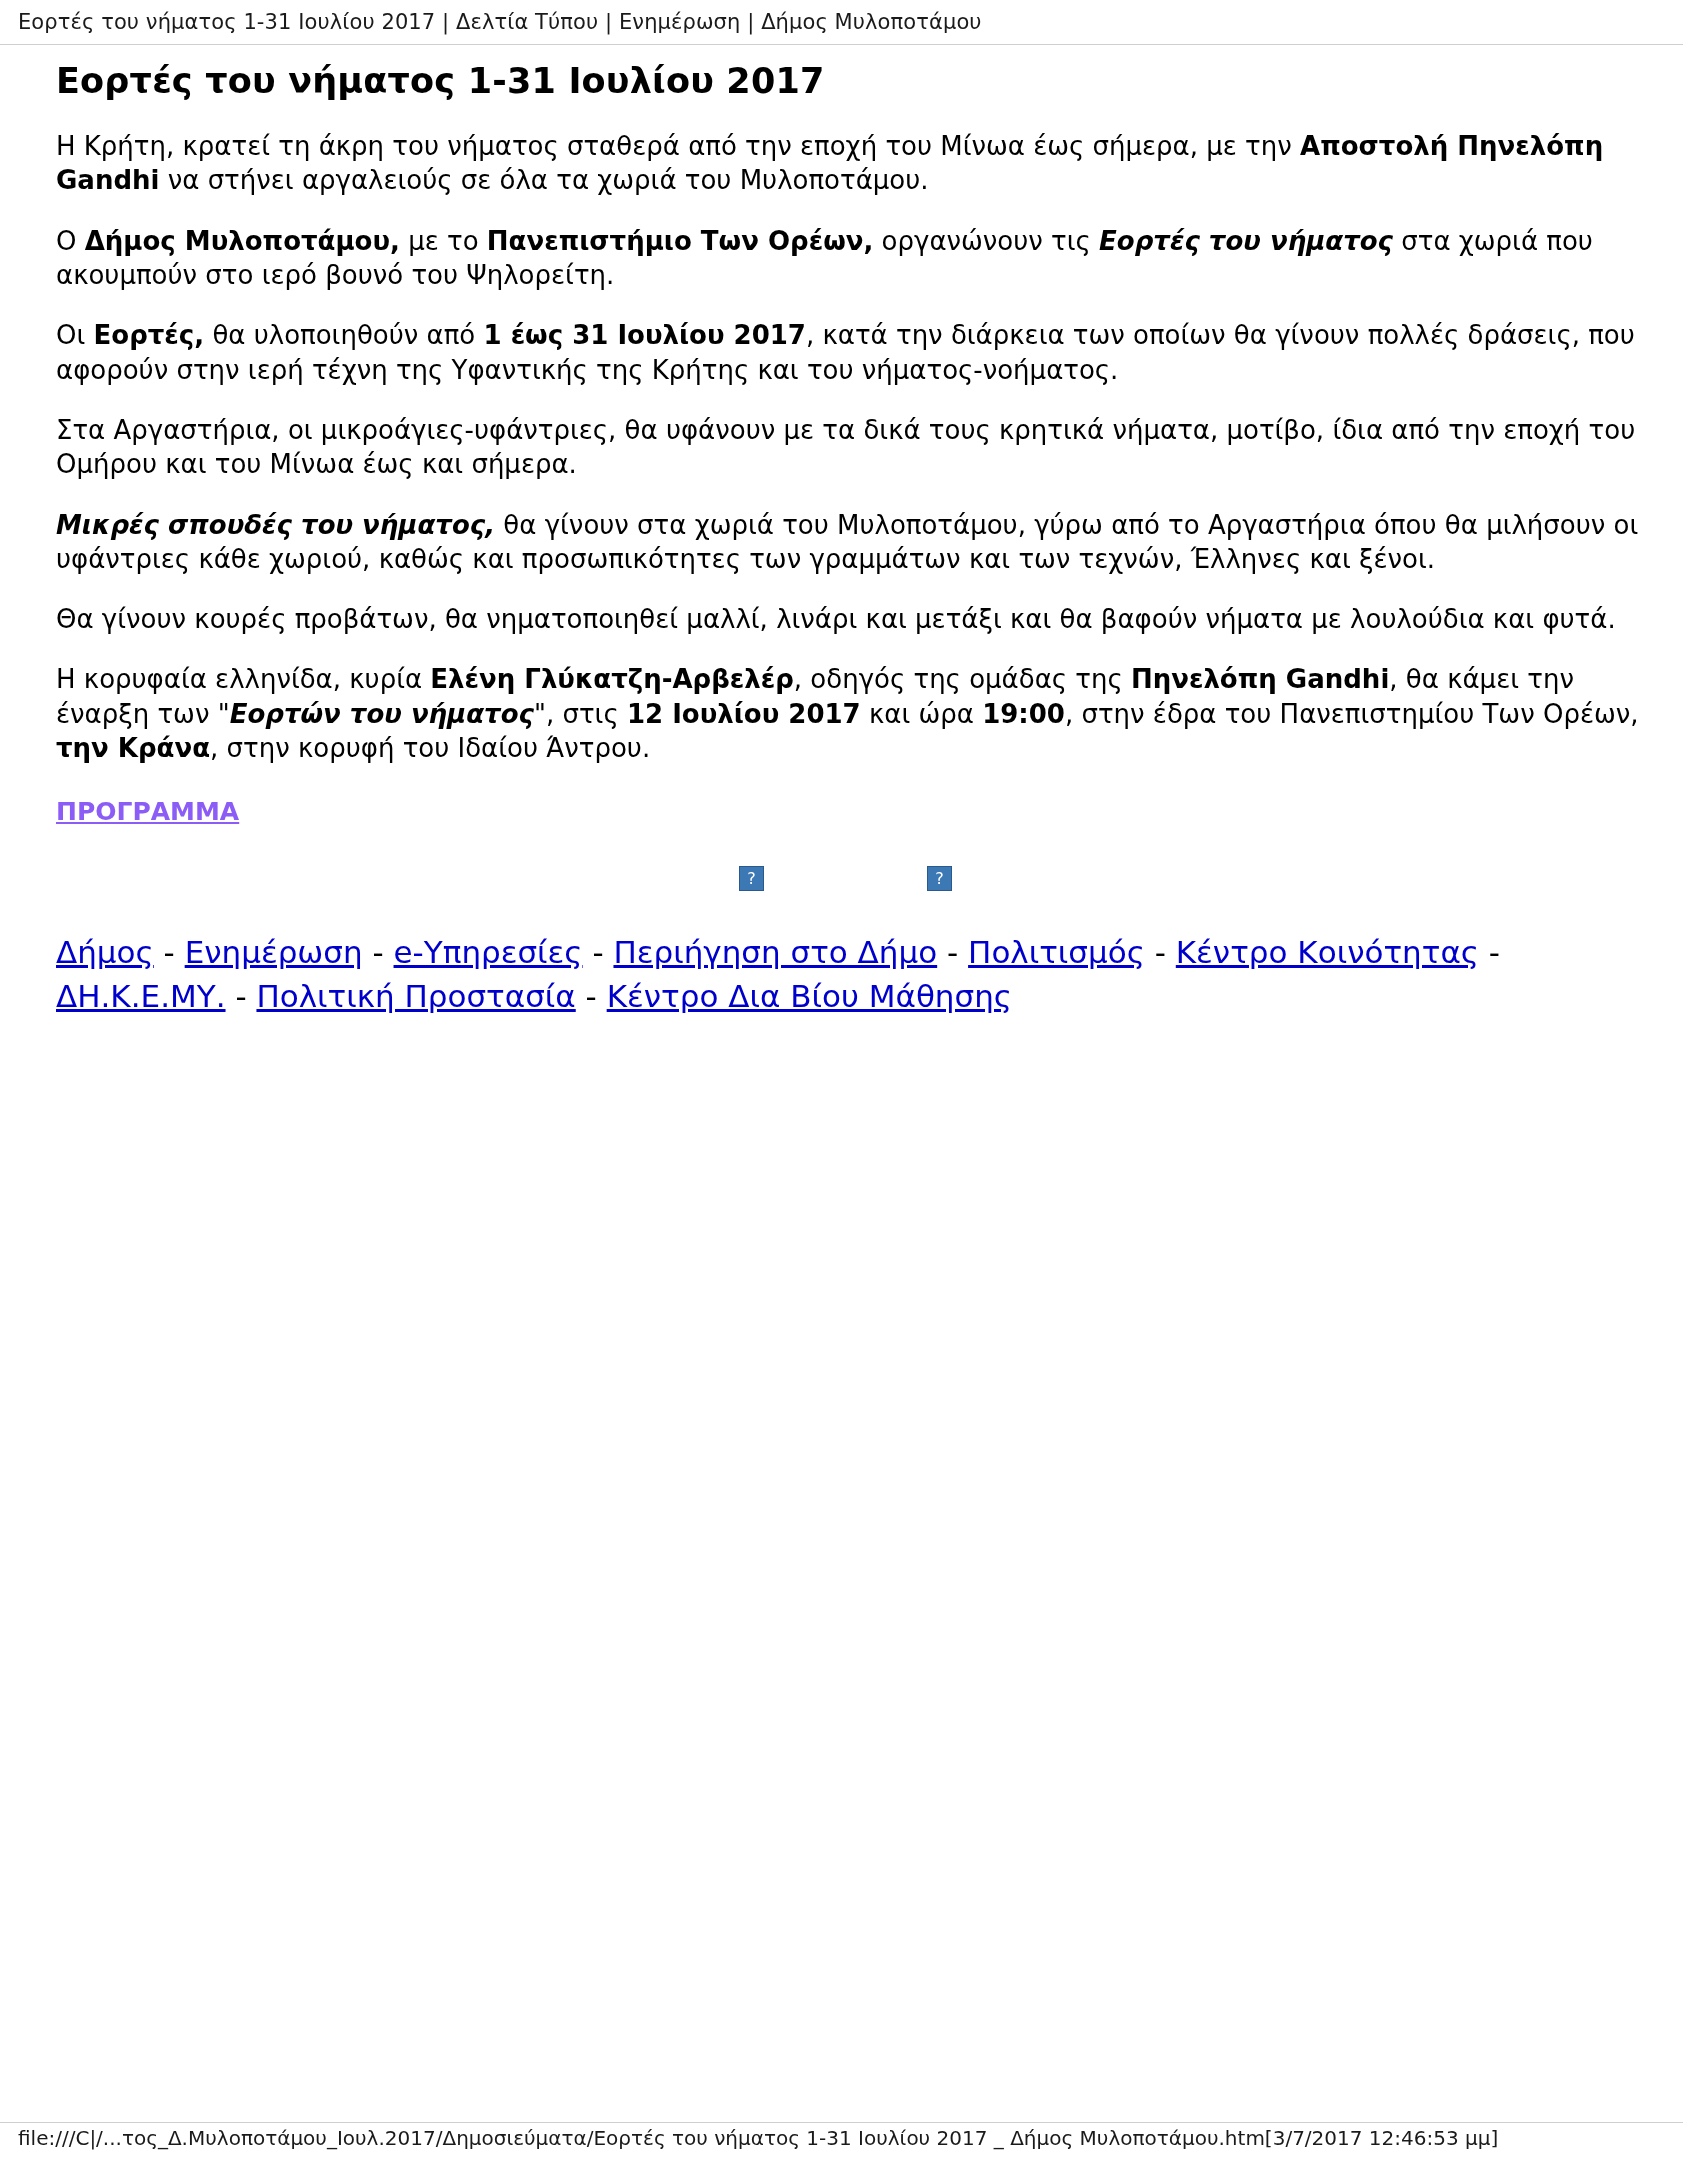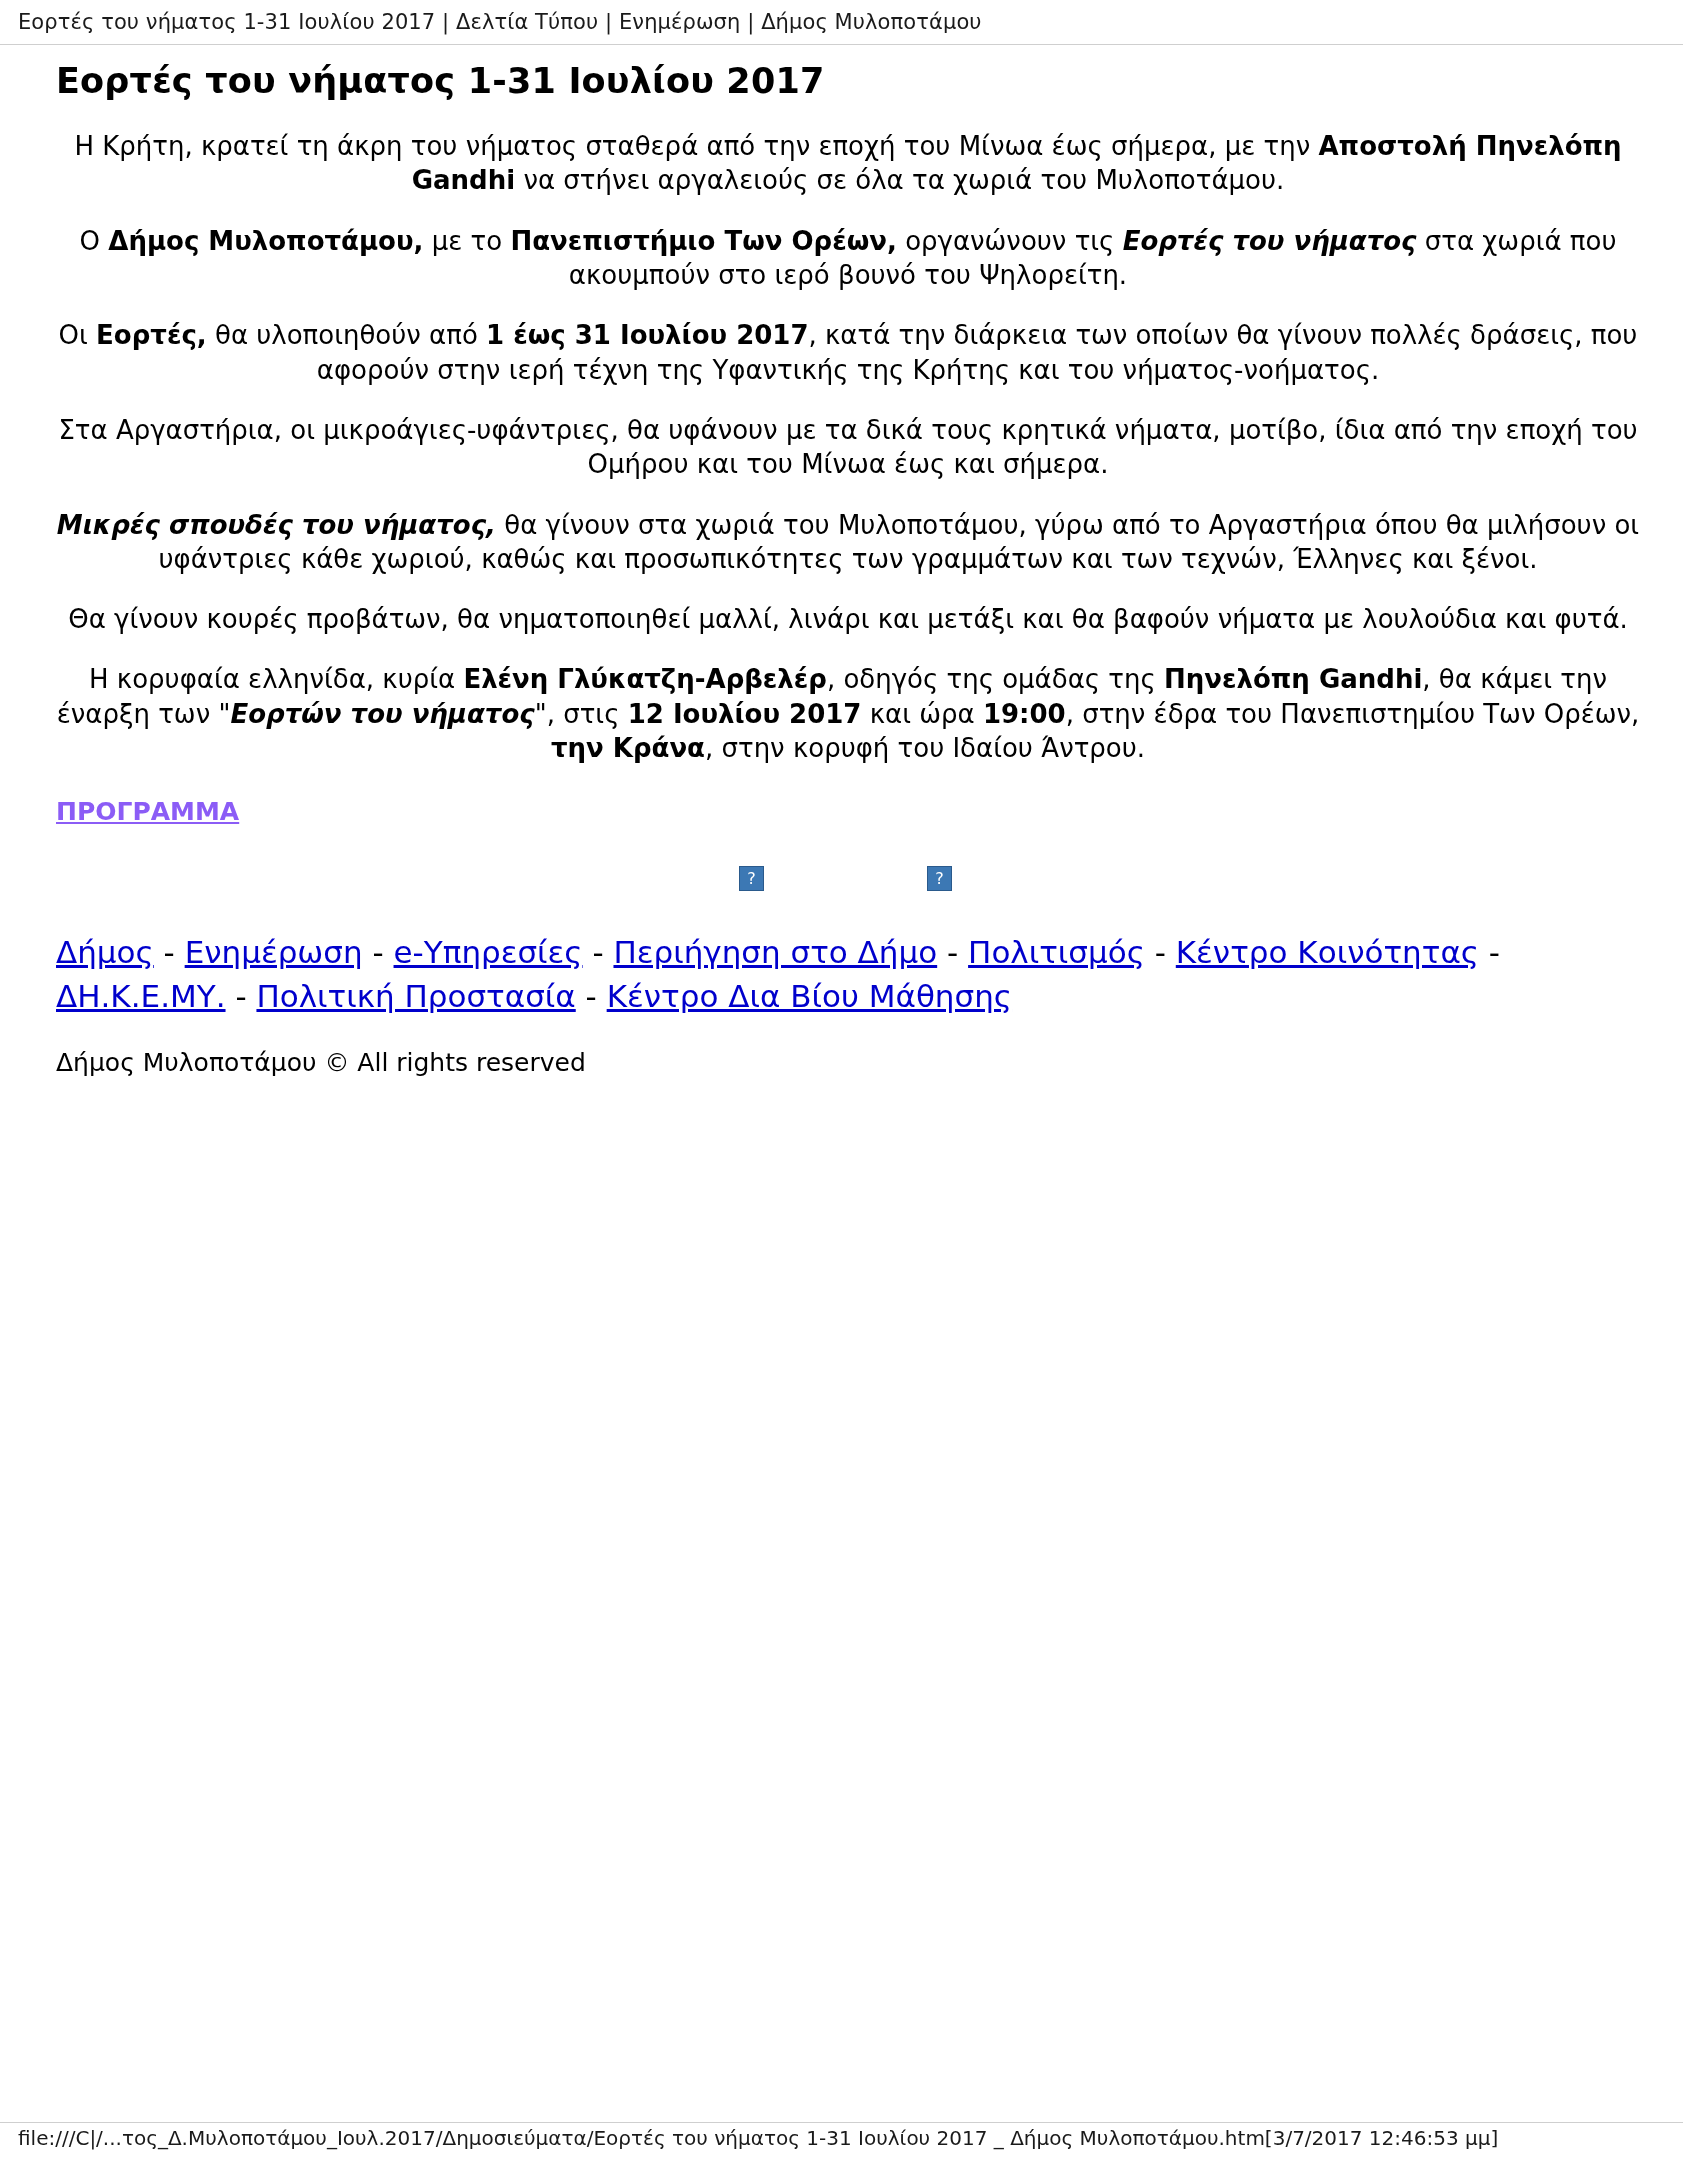--- a/index.html
+++ b/index.html
@@ -50,21 +50,20 @@
     margin: 0 0 28px 0;
     letter-spacing: 0.2px;
     font-family: "DejaVu Sans", sans-serif;
   }
   p.para {
     font-size: 26px;
     line-height: 1.32;
     margin: 12px 0 26px 0;
     font-family: "DejaVu Sans", sans-serif;
     color: #000;
-    text-align: center;
   }
   p.para b { font-weight: bold; }
   p.para .bi { font-weight: bold; font-style: italic; }
 
   .program-link {
     display: inline-block;
     font-size: 25px;
     font-weight: bold;
     color: #8b5cf6;
     text-decoration: underline;
@@ -174,21 +173,20 @@
 
     <div class="broken-images">
       <span class="broken-img one">?</span>
       <span class="broken-img two">?</span>
     </div>
 
     <div class="footer-nav">
       <a href="#">Δήμος</a><span class="sep"> - </span><a href="#">Ενημέρωση</a><span class="sep"> - </span><a href="#">e-Υπηρεσίες</a><span class="sep"> - </span><a href="#">Περιήγηση στο Δήμο</a><span class="sep"> - </span><a href="#">Πολιτισμός</a><span class="sep"> - </span><a href="#">Κέντρο Κοινότητας</a><span class="sep"> - </span><a href="#">ΔΗ.Κ.Ε.ΜΥ.</a><span class="sep"> - </span><a href="#">Πολιτική Προστασία</a><span class="sep"> - </span><a href="#">Κέντρο Δια Βίου Μάθησης</a>
     </div>
 
-    <div class="copyright">Δήμος Μυλοποτάμου © All rights reserved</div>
 
   </div>
 
   <div class="rule-bottom"></div>
   <div class="browser-footer">file:///C|/...τος_Δ.Μυλοποτάμου_Ιουλ.2017/Δημοσιεύματα/Εορτές του νήματος 1-31 Ιουλίου 2017 _ Δήμος Μυλοποτάμου.htm[3/7/2017 12:46:53 μμ]</div>
 
 </div>
 
 
 </body></html>

